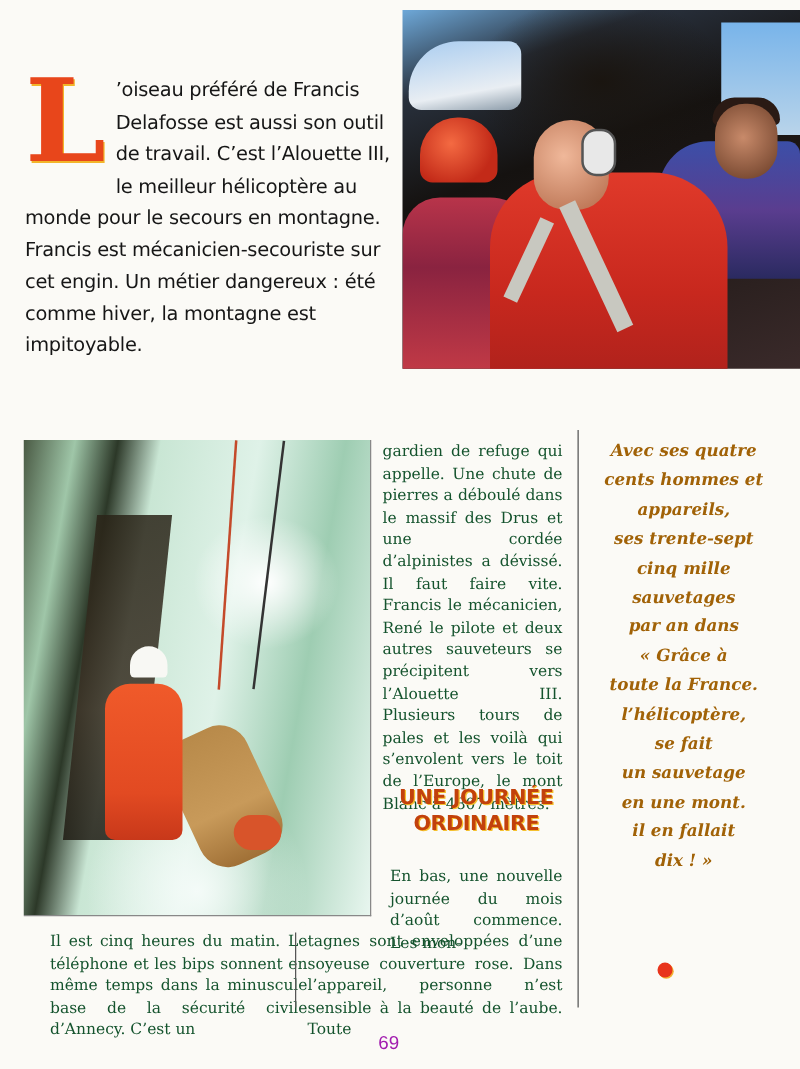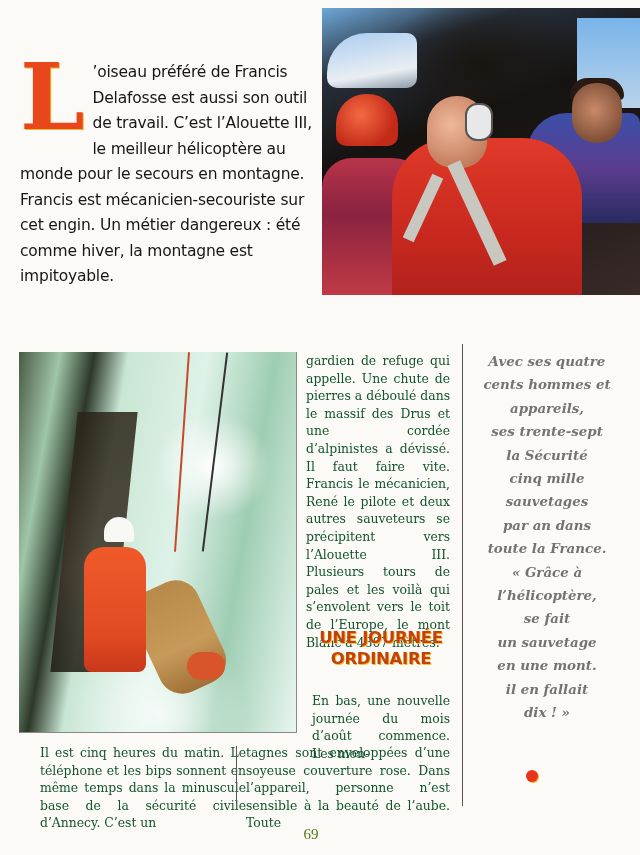--- a/index.html
+++ b/index.html
@@ -46,24 +46,24 @@
   .col-b { left:306px; top:352px; width:144px; }
   .col-c { left:312px; top:660px; width:138px;margin-top:32px; }
   .col-c2 { left:246px; top:744px; width:204px; }
   .col-c p, .col-b p, .col-a p, .col-c2 p { margin:0; }
 
   .vrule1 { left:462px; top:344px; width:1px; height:462px; background:#555; }
   .vrule2 { left:236px; top:746px; width:1px; height:60px; background:#555; }
 
   .heading { left:306px; top:627px; width:150px; text-align:center; font-family:"DejaVu Sans", sans-serif; font-weight:bold; font-size:16.5px; line-height:21px; color:#c2410c; letter-spacing:-0.3px; text-shadow:1px 1px 0 #f5c02e; }
 
-  .quote { left:468px; top:350px; width:158px; text-align:center; font-family:"DejaVu Serif", serif; font-style:italic; font-weight:bold; font-size:13.4px; line-height:23.4px; color:#737373; }
+  .quote { left:468px; top:350px; width:158px; text-align:center; font-family:"DejaVu Serif", serif; font-style:italic; font-weight:bold; font-size:13.4px; line-height:23.4px; color:#a16207; }
   .quote-dot { left:526px; top:770px; width:12px; height:12px; border-radius:50%; background:#e8341c; box-shadow:1px 1px 0 #f2b030; }
 
-  .pagenum { left:296px; top:826px; width:30px; text-align:center; font-family:Liberation Serif, serif; font-size:15px; color:#4d7c0f; }
+  .pagenum { left:296px; top:826px; width:30px; text-align:center; font-family:Liberation Sans, sans-serif; font-size:15px; color:#a21caf; }
 </style>
 </head>
 <body>
 
 <div class="abs intro">
   <span class="dropcap">L</span>
   <span>’oiseau préféré de Francis Delafosse est aussi son outil de travail. C’est l’Alouette III, le meilleur hélicoptère au monde pour le secours en montagne. Francis est mécanicien-secouriste sur cet engin. Un métier dangereux : été comme hiver, la montagne est impitoyable.</span>
 </div>
 
 <div class="abs photo heli">
@@ -114,26 +114,25 @@
   <p>tagnes sont enveloppées d’une soyeuse couverture rose. Dans l’appareil, personne n’est sensible à la beauté de l’aube. Toute</p>
 </div>
 
 <div class="abs vrule1"></div>
 
 <div class="abs quote">
   <div>Avec ses quatre</div>
   <div>cents hommes et</div>
   <div>appareils,</div>
   <div>ses trente-sept</div>
-  <div>la Sécurité</div>
   <div>cinq mille</div>
   <div>sauvetages</div>
   <div>par an dans</div>
+  <div>« Grâce à</div>
   <div>toute la France.</div>
-  <div>« Grâce à</div>
   <div>l’hélicoptère,</div>
   <div>se fait</div>
   <div>un sauvetage</div>
   <div>en une mont.</div>
   <div>il en fallait</div>
   <div>dix ! »</div>
 </div>
 
 <div class="abs quote-dot"></div>
 

